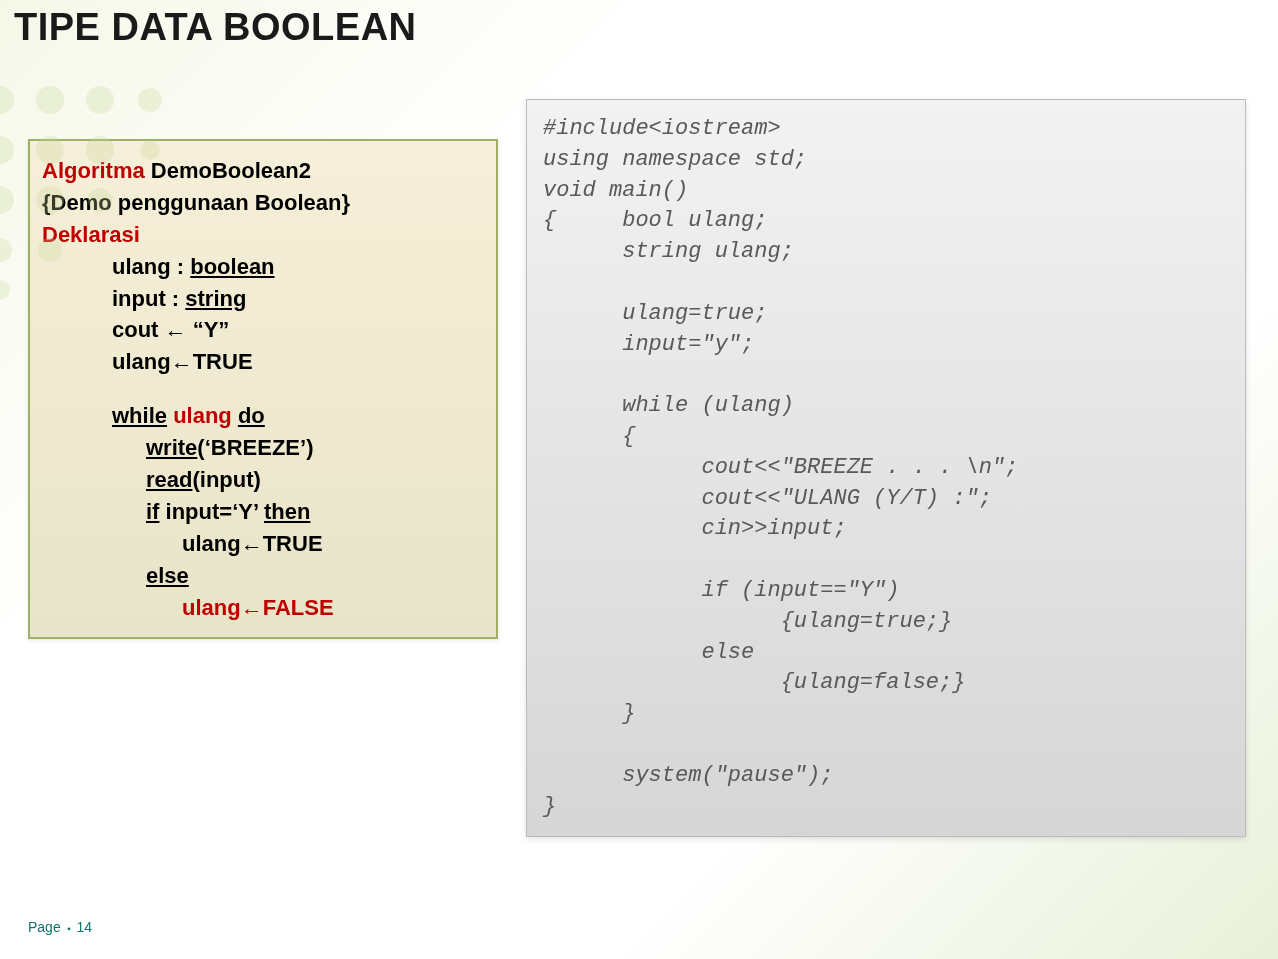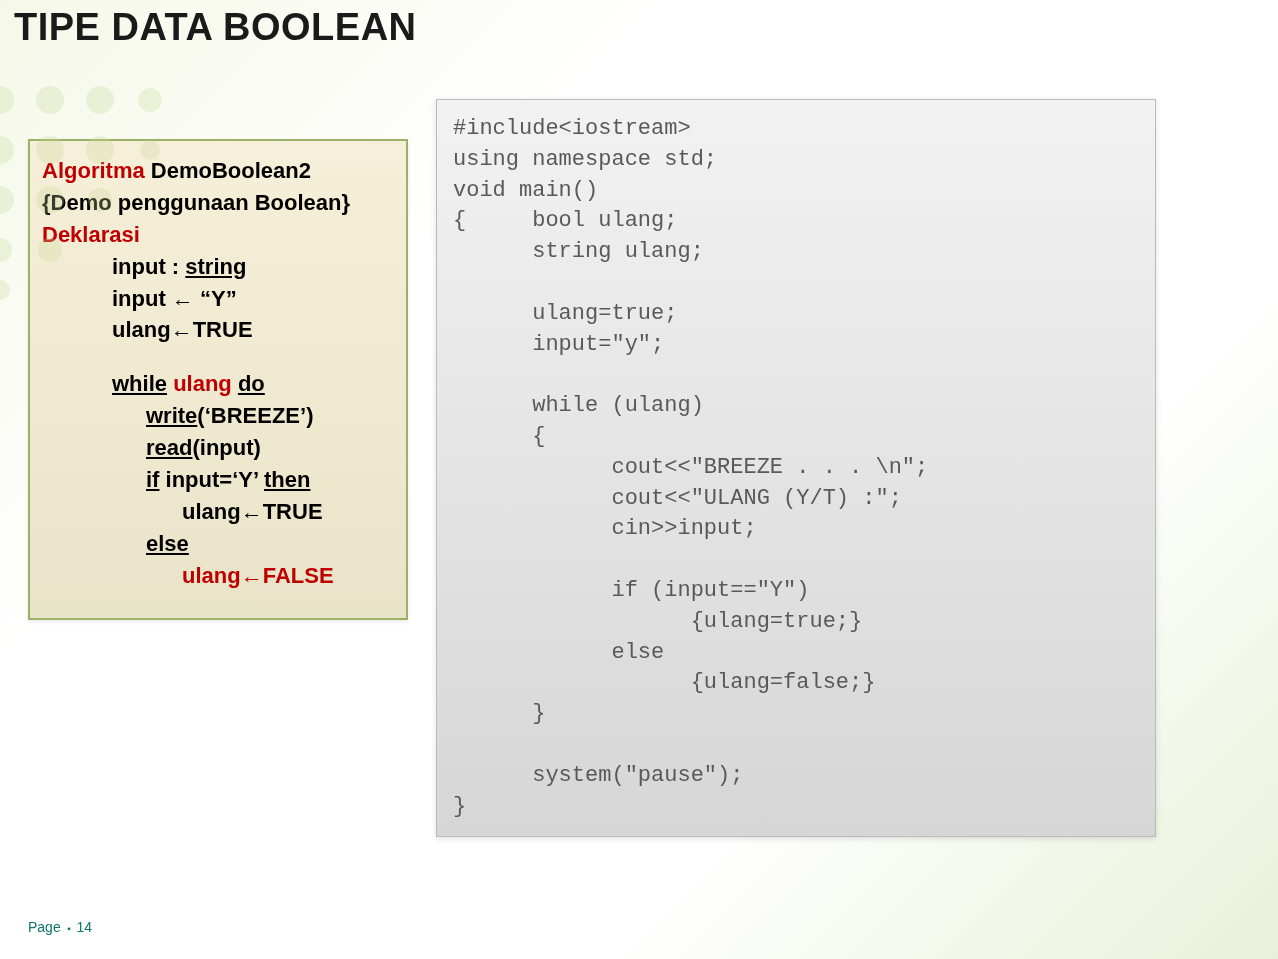--- a/index.html
+++ b/index.html
@@ -27,24 +27,24 @@
     letter-spacing: 0.5px;
     padding: 6px 0 0 14px;
   }
   .content {
     display: flex;
     gap: 28px;
     padding: 90px 24px 0 28px;
     align-items: flex-start;
   }
   .algo-box {
-    width: 380px;
+    width: 470px;
     border: 2px solid #9eb068;
     background: linear-gradient(180deg, #f6efd9 0%, #e8e4c8 100%);
-    padding: 14px 12px 26px 12px;
+    padding: 14px 12px 14px 12px;
     font-size: 22px;
     line-height: 1.45;
     color: #000;
     box-shadow: 0 2px 4px rgba(0,0,0,0.08);
   }
   .algo-box .red { color: #c00000; font-weight: bold; }
   .algo-box .bold { font-weight: bold; }
   .algo-box .u { text-decoration: underline; }
   .algo-box .indent1 { padding-left: 70px; display: block; }
   .algo-box .indent2 { padding-left: 104px; display: block; }
@@ -55,20 +55,21 @@
     background: linear-gradient(180deg, #f2f2f2 0%, #d6d6d6 100%);
     border: 1px solid #bbb;
     box-shadow: 0 2px 6px rgba(0,0,0,0.12);
     padding: 14px 16px;
     font-family: "Courier New", monospace;
     font-size: 22px;
     line-height: 1.4;
     color: #595959;
     white-space: pre;
     margin-top: -40px;
+    font-style: italic;
   }
   .footer {
     position: absolute;
     left: 28px;
     bottom: 24px;
     font-size: 14px;
     color: #0f766e;
   }
   .footer .sq { font-size: 10px; vertical-align: middle; }
 </style>
@@ -94,22 +95,23 @@
   </g>
 </svg>
 
 <h1 class="title">TIPE DATA BOOLEAN</h1>
 
 <div class="content">
   <div class="algo-box">
     <div><span class="red">Algoritma</span><span class="bold"> DemoBoolean2</span></div>
     <div class="bold">{Demo penggunaan Boolean}</div>
     <div class="red">Deklarasi</div>
+    <span class="indent1"><span class="bold">ulang : </span><span class="bold u">boolean</span></span>
     <span class="indent1"><span class="bold">input  : </span><span class="bold u">string</span></span>
-    <span class="indent1 bold">input  ←  “Y”</span>
+    <span class="indent1 bold">cout  ←  “Y”</span>
     <span class="indent1 bold">ulang←TRUE</span>
     <span class="indent1" style="height:22px;display:block;"></span>
     <span class="indent1"><span class="bold u">while</span><span class="red"> ulang </span><span class="bold u">do</span></span>
     <span class="indent2"><span class="bold u">write</span><span class="bold">(‘BREEZE’)</span></span>
     <span class="indent2"><span class="bold u">read</span><span class="bold">(input)</span></span>
     <span class="indent2"><span class="bold u">if</span><span class="bold"> input=‘Y’ </span><span class="bold u">then</span></span>
     <span class="indent3 bold">ulang←TRUE</span>
     <span class="indent2 bold u">else</span>
     <span class="indent3"><span class="red">ulang←FALSE</span></span>
   </div>

